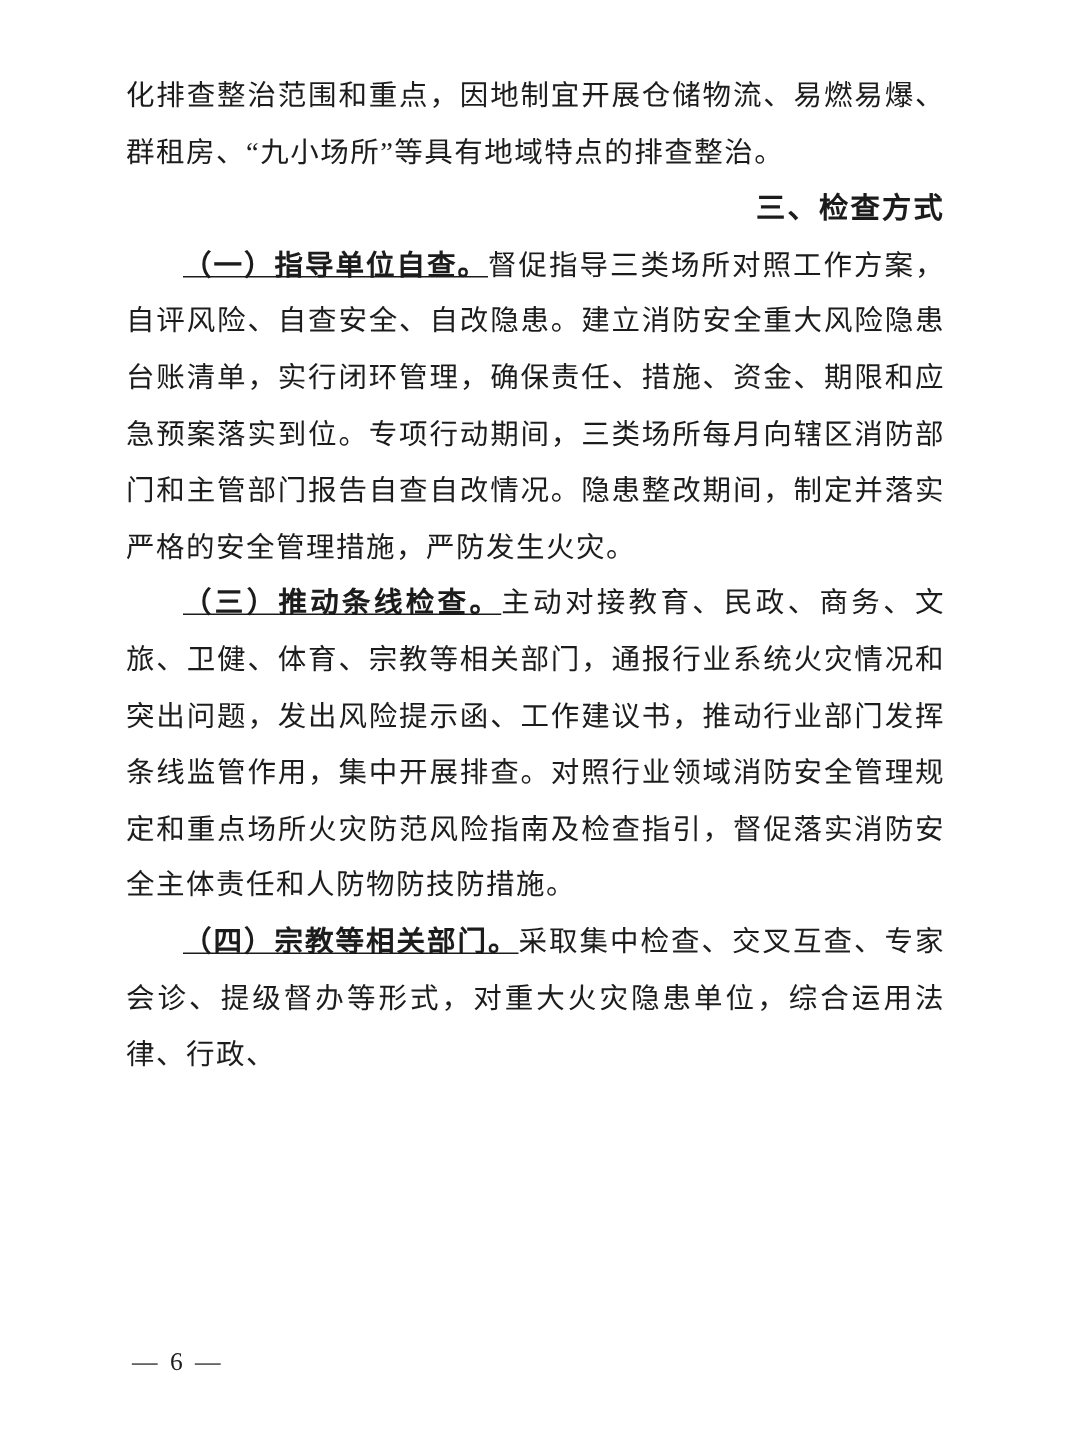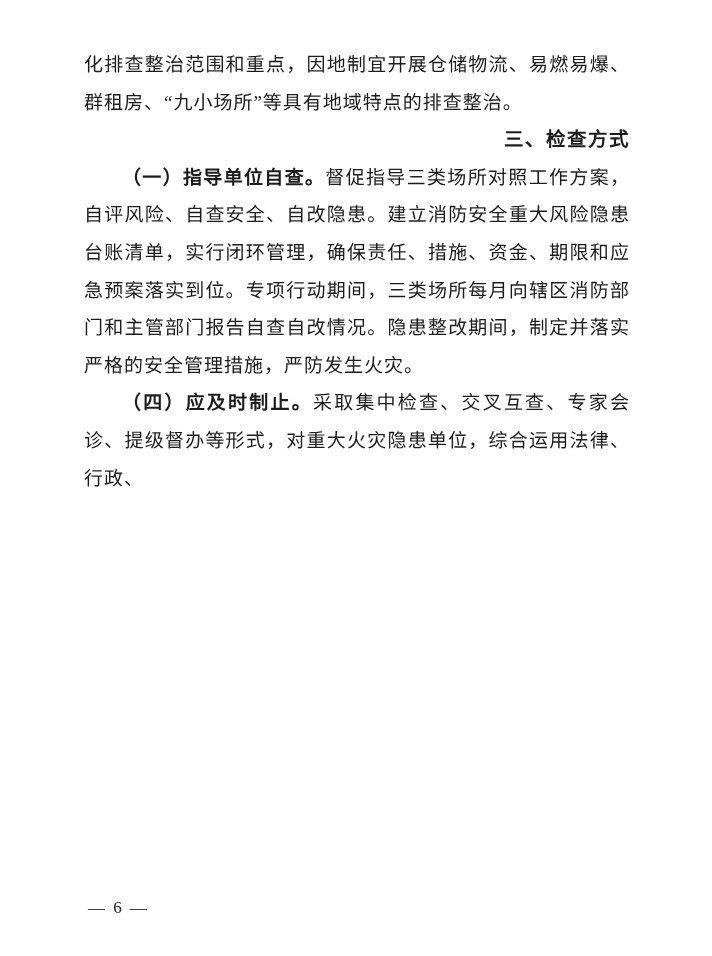--- a/index.html
+++ b/index.html
@@ -44,20 +44,21 @@
     font-family: "Liberation Sans", "DejaVu Sans", sans-serif;
     font-weight: bold;
     font-size: 19.5px;
     line-height: 37.6px;
     letter-spacing: 1.5px;
     text-align: right;
   }
   .para-lead {
     font-weight: bold;
     font-family: "Liberation Serif", "DejaVu Serif", serif;
+    text-decoration: underline;
   }
   .para-body {
     font-weight: normal;
   }
   .page-footer {
     position: absolute;
     left: 88px;
     top: 898px;
     font-family: "Liberation Serif", "DejaVu Serif", serif;
     font-size: 17px;
@@ -72,20 +73,23 @@
   <div class="content">
     <p class="continuation">化排查整治范围和重点，因地制宜开展仓储物流、易燃易爆、群租房、“九小场所”等具有地域特点的排查整治。</p>
 
     <h3 class="section-heading">三、检查方式</h3>
 
     <p class="para">
       <span class="para-lead">（一）指导单位自查。</span><span class="para-body">督促指导三类场所对照工作方案，自评风险、自查安全、自改隐患。建立消防安全重大风险隐患台账清单，实行闭环管理，确保责任、措施、资金、期限和应急预案落实到位。专项行动期间，三类场所每月向辖区消防部门和主管部门报告自查自改情况。隐患整改期间，制定并落实严格的安全管理措施，严防发生火灾。</span>
     </p>
 
 
+    <p class="para">
+      <span class="para-lead">（三）推动条线检查。</span><span class="para-body">主动对接教育、民政、商务、文旅、卫健、体育、宗教等相关部门，通报行业系统火灾情况和突出问题，发出风险提示函、工作建议书，推动行业部门发挥条线监管作用，集中开展排查。对照行业领域消防安全管理规定和重点场所火灾防范风险指南及检查指引，督促落实消防安全主体责任和人防物防技防措施。</span>
+    </p>
 
     <p class="para">
-      <span class="para-lead">（四）应及时制止。</span><span class="para-body">采取集中检查、交叉互查、专家会诊、提级督办等形式，对重大火灾隐患单位，综合运用法律、行政、</span>
+      <span class="para-lead">（四）宗教等相关部门。</span><span class="para-body">采取集中检查、交叉互查、专家会诊、提级督办等形式，对重大火灾隐患单位，综合运用法律、行政、</span>
     </p>
   </div>
 
   <div class="page-footer">— 6 —</div>
 </div>
 
 </body></html>

